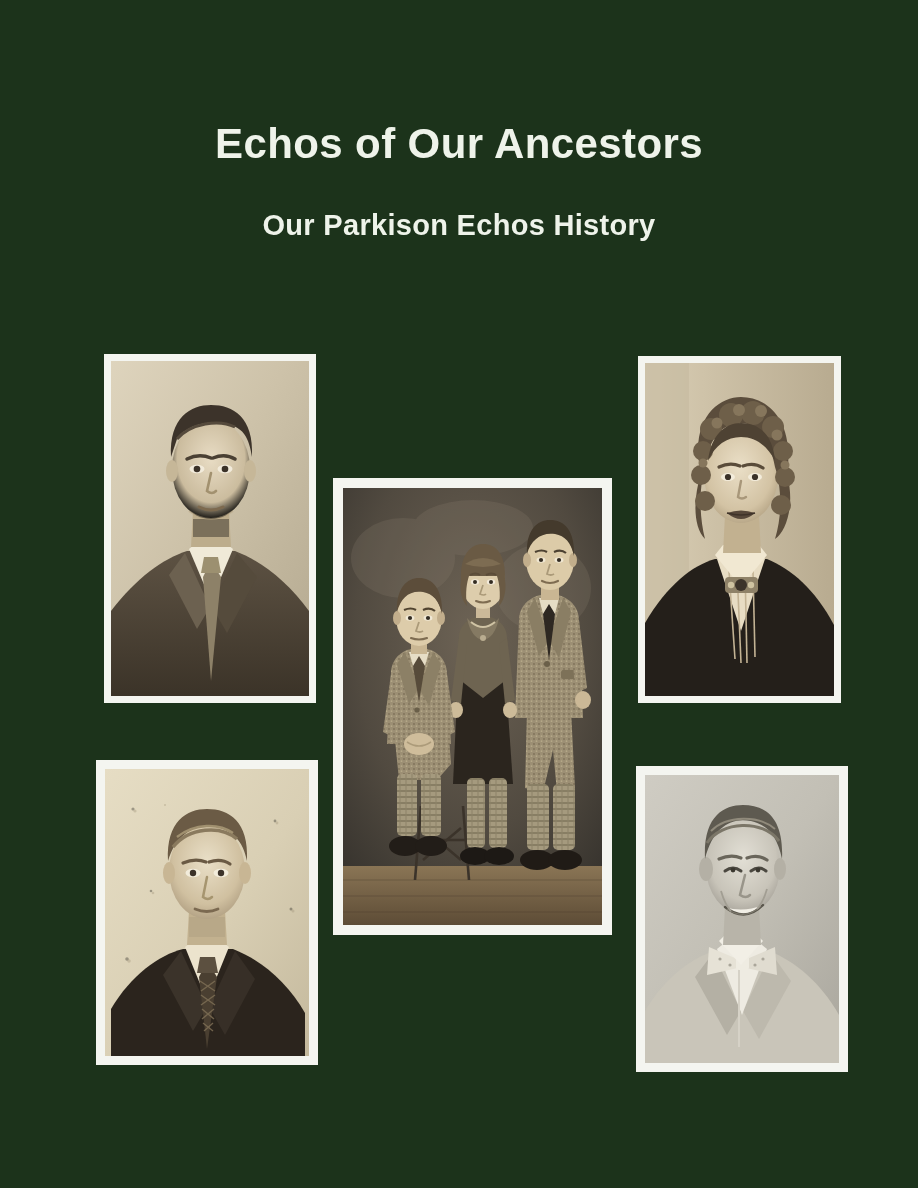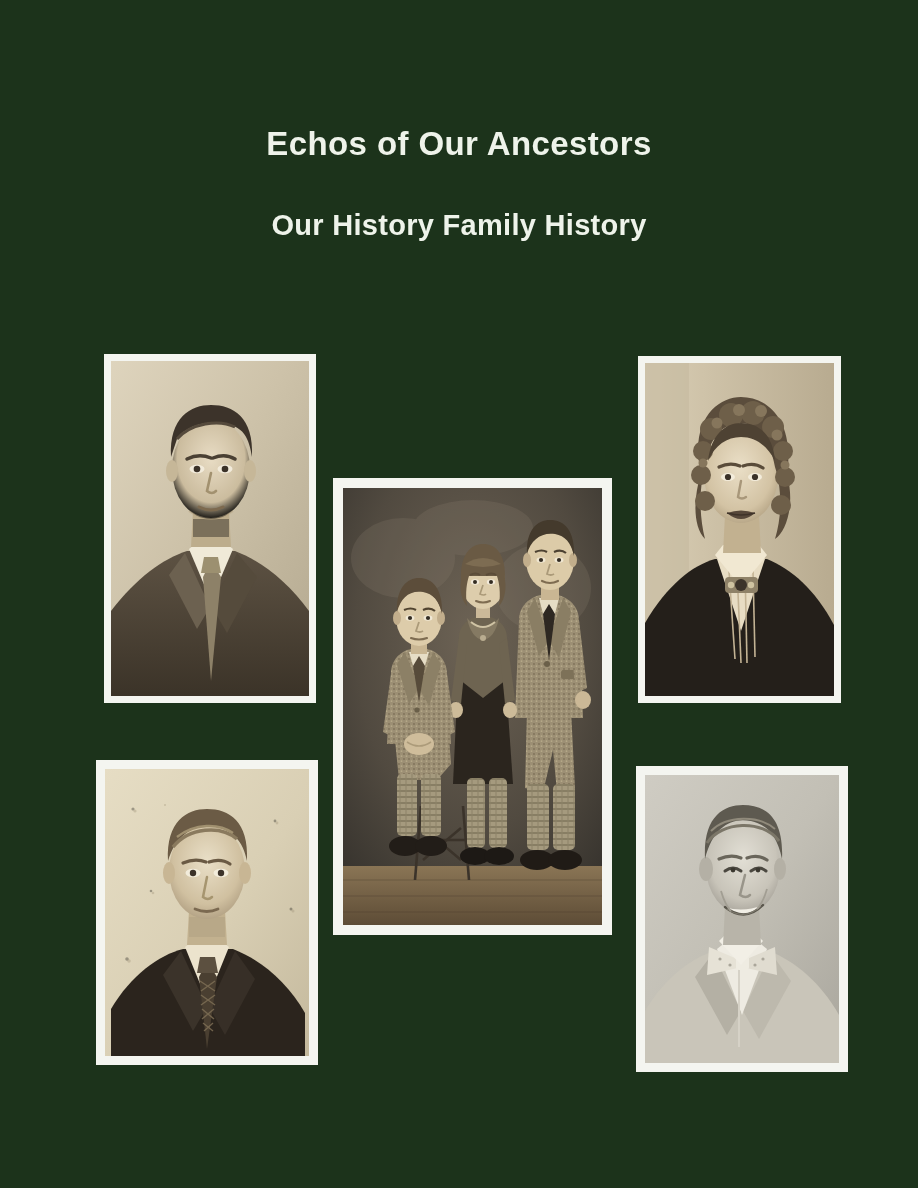--- a/index.html
+++ b/index.html
@@ -16,21 +16,21 @@
     height: 1188px;
     overflow: hidden;
     background: #1c331b;
   }
   .title-line-1 {
     position: absolute;
     left: 0;
     top: 124px;
     width: 918px;
     text-align: center;
-    font-size: 33px;
+    font-size: 42px;
     font-weight: bold;
     letter-spacing: 0.4px;
     color: #eef3ea;
     line-height: 40px;
   }
   .title-line-2 {
     position: absolute;
     left: 0;
     top: 207px;
     width: 918px;
@@ -83,21 +83,21 @@
     height: calc(100% - 18px);
   }
 </style>
 </head>
 <body>
 
 <div id="cover">
 
   <div class="title-line-1">Echos of Our Ancestors</div>
 
-  <div class="title-line-2">Our History Family History</div>
+  <div class="title-line-2">Our Parkison Echos History</div>
 
   <div class="photo" id="photo-young-man-suit">
     <div class="photo-inner">
       <svg viewBox="0 0 198 335" preserveAspectRatio="none">
         <defs>
           <linearGradient id="bgTL" x1="0" y1="0" x2="1" y2="1">
             <stop offset="0%" stop-color="#ded4bd"></stop>
             <stop offset="45%" stop-color="#cdc2a9"></stop>
             <stop offset="100%" stop-color="#b3a88f"></stop>
           </linearGradient>

